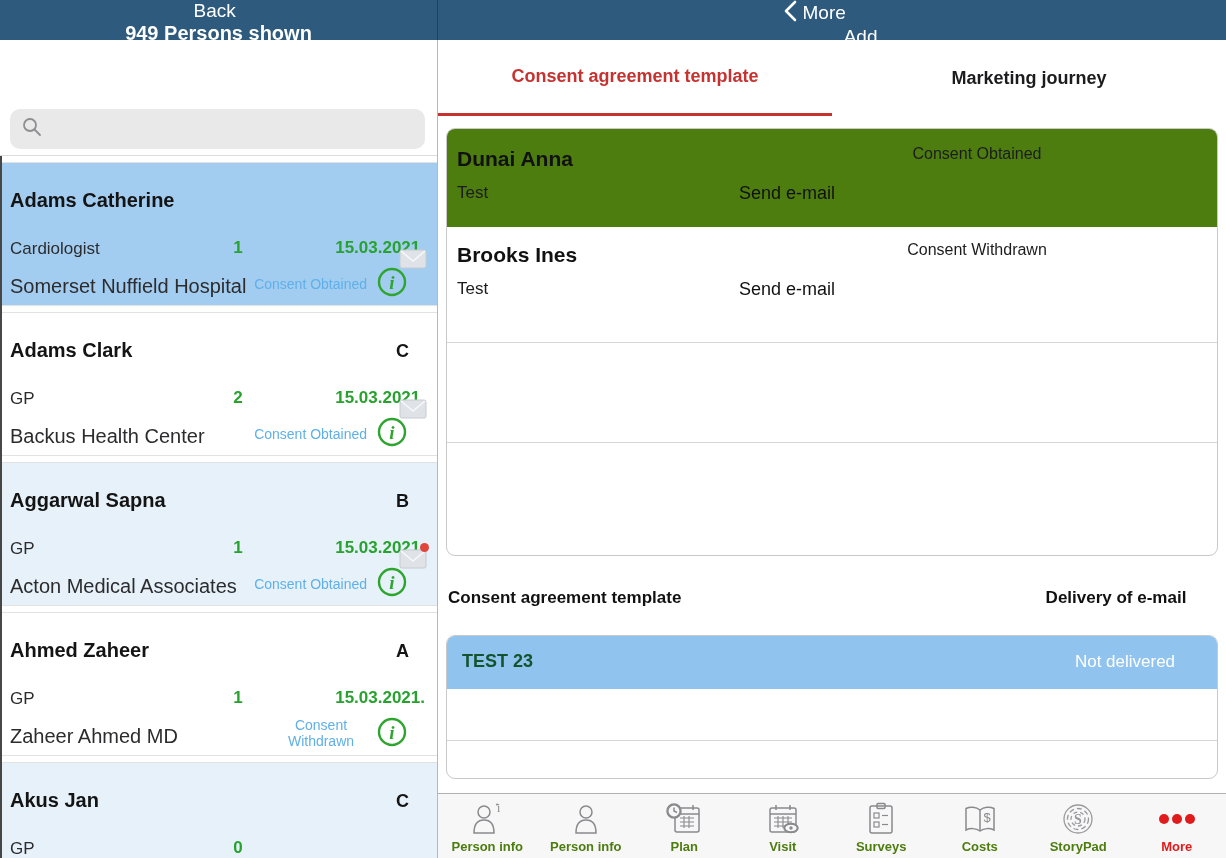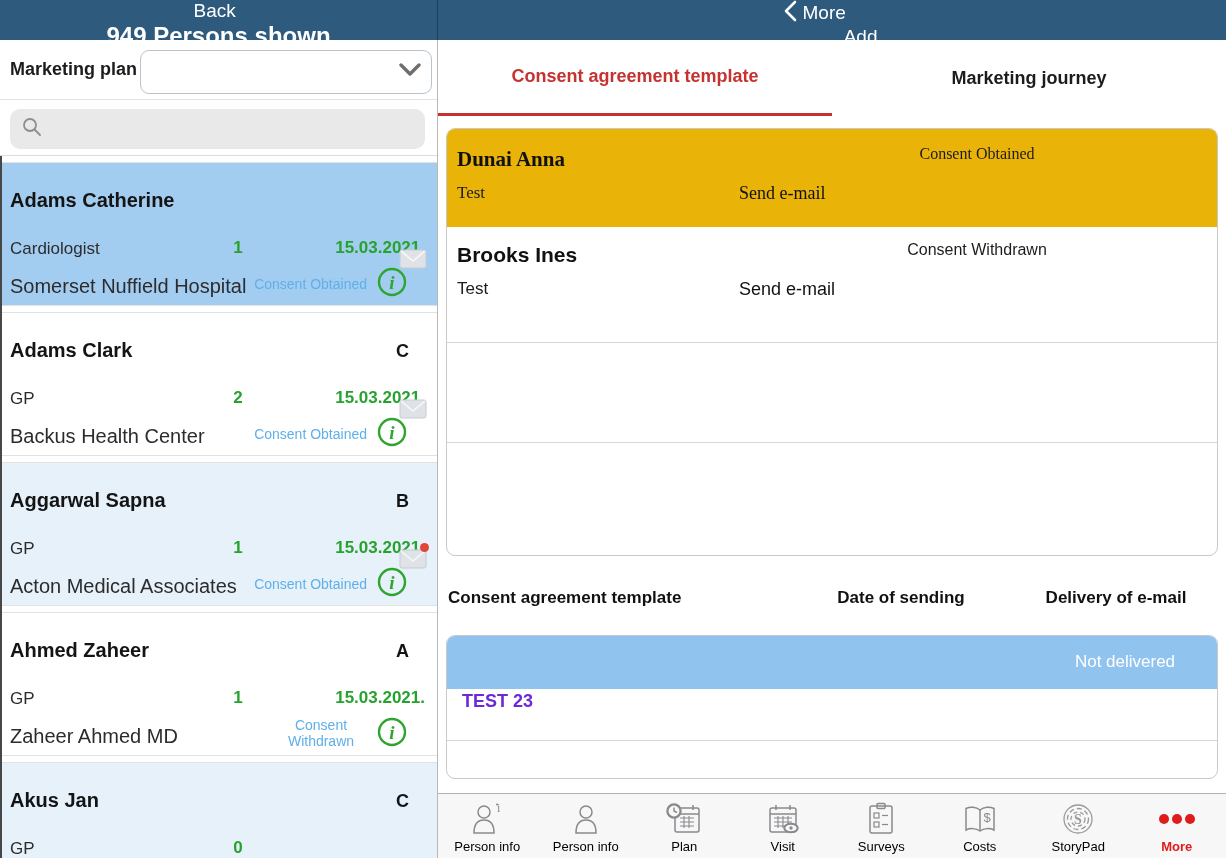--- a/index.html
+++ b/index.html
@@ -6,21 +6,21 @@
   html,body { width:1226px; height:858px; }
   body { font-family:"Liberation Sans", sans-serif; background:#fff; }
   .screen { position:relative; width:1226px; height:858px; overflow:hidden; background:#fff; }
 
   
   .navbar { position:absolute; top:0; height:40px; background:#2d5a7d; color:#fff;
             display:flex; align-items:center;flex-direction:column; }
   .navbar.left-nav { left:0; width:437px; }
   .navbar.right-nav { left:437px; width:789px; }
   .nav-btn { font-size:19px; color:#fff; cursor:pointer; }
-  .nav-title { font-size:24px; font-weight:bold; text-align:center; flex:1; }
+  .nav-title { font-size:20px; font-weight:bold; text-align:center; flex:1; }
   .left-nav .nav-btn.back { margin-left:20px; width:70px; }
   .left-nav .nav-btn.filter { margin-right:20px; width:70px; text-align:right; }
   .right-nav .nav-back-wrap { margin-left:14px; width:110px; display:flex; align-items:center; gap:6px; }
   .right-nav .nav-btn.add { margin-right:18px; width:110px; text-align:right; }
 
   
   .panel-divider { position:absolute; left:437px; top:0; width:1px; height:858px;
                    background:rgba(0,0,0,.28); z-index:40; }
 
   
@@ -67,21 +67,21 @@
   .tab { width:50%; display:flex; align-items:center; justify-content:center;
          font-size:18px; font-weight:bold; color:#1c1c1e; cursor:pointer; }
   .tab.active { color:#c53230; border-bottom:3px solid #c53230; }
 
   .card { position:absolute; left:8px; width:772px; background:#fff;
           border:1px solid #c9c9c9; border-radius:9px; overflow:hidden; }
   .card1 { top:88px; height:428px; }
   .card2 { top:595px; height:144px; }
 
   .tmpl-row { position:relative; width:100%; cursor:pointer; }
-  .tmpl-row.hl { background:#eab308;font-family:Liberation Serif, serif; }
+  .tmpl-row.hl { background:#4d7c0f; }
   .tmpl-row.r1 { height:98px; }
   .tmpl-row.r2 { height:115px; }
   .t-name { position:absolute; left:10px; top:18px; font-size:21px; font-weight:bold; color:#111; }
   .t-date { position:absolute; left:230px; top:8px; width:240px; text-align:center;
             font-size:15px; color:#1c1c1e; line-height:19px; }
   .t-status { position:absolute; left:420px; top:16px; width:220px; text-align:center;
               font-size:16px; color:#1c1c1e; }
   .t-sub { position:absolute; left:10px; top:54px; font-size:17px; color:#1c1c1e; }
   .t-action { position:absolute; left:292px; top:54px; font-size:18px; color:#111; cursor:pointer; }
   .tmpl-row.r2 .t-name { top:16px; }
@@ -93,33 +93,33 @@
   .empty-row.e1 { height:100px; }
   .empty-row.e2 { height:115px; }
 
   .table-headers { position:absolute; left:0; top:545px; width:788px; height:30px; }
   .th { position:absolute; font-size:17px; font-weight:bold; color:#111; top:3px; }
   .th.c1 { left:10px; }
   .th.c2 { left:343px; width:240px; text-align:center; }
   .th.c3 { left:558px; width:240px; text-align:center; }
 
   .test-row { position:relative; width:100%; height:53px; background:#90c3ed; cursor:pointer; }
-  .test-name { position:absolute; left:15px; top:15px; font-size:18px; font-weight:bold; color:#6d28d9;margin-top:40px; }
+  .test-name { position:absolute; left:15px; top:15px; font-size:18px; font-weight:bold; color:#14532d; }
   .test-delivery { position:absolute; left:568px; top:16px; width:220px; text-align:center;
                    font-size:17px; color:#fff; }
   .test-empty1 { width:100%; height:51px; }
   .test-empty2 { width:100%; height:38px; border-top:1px solid #d6d6d6; }
 
   
   .tabbar { position:absolute; left:0; top:753px; width:788px; height:65px; background:#f7f7f7;
             border-top:1px solid #b2b2b2; display:flex; }
   .tb-item { width:12.5%; display:flex; flex-direction:column; align-items:center;
              justify-content:flex-end; padding-bottom:4px; cursor:pointer; }
   .tb-icon { height:38px; display:flex; align-items:center; justify-content:center; }
-  .tb-label { font-size:13px; color:#000000; margin-top:1px; }
+  .tb-label { font-size:13px; color:#4d7c0f; margin-top:1px;font-weight:bold; }
   .tb-item.active .tb-label { color:#e01b1b; font-weight:bold; }
 </style>
 </head>
 <body>
 
 <div class="screen">
 
   <div class="navbar left-nav">
     <div class="nav-btn back">Back</div>
     <div class="nav-title">949 Persons shown</div>
@@ -135,30 +135,20 @@
       </span>
       <span class="nav-btn">More</span>
     </div>
     <div class="nav-btn add">Add</div>
   </div>
 
   <div class="panel-divider"></div>
 
   <div class="left-panel">
 
-    <div class="mk-row">
-      <span class="mk-label">Marketing plan</span>
-      <div class="mk-select">
-        <span>
-          <svg width="22" height="14" viewBox="0 0 22 14">
-              <polyline points="2,2 11,11 20,2" fill="none" stroke="#6e6e6e" stroke-width="3.4" stroke-linecap="round" stroke-linejoin="round"></polyline>
-            </svg>
-        </span>
-      </div>
-    </div>
 
     <div class="search-row">
       <div class="search-box">
         <span>
           <svg width="20" height="20" viewBox="0 0 20 20">
               <circle cx="8" cy="8" r="6" fill="none" stroke="#8e8e93" stroke-width="1.8"></circle>
               <line x1="12.5" y1="12.5" x2="18" y2="18" stroke="#8e8e93" stroke-width="1.8" stroke-linecap="round"></line>
             </svg>
         </span>
       </div>
@@ -281,21 +271,20 @@
         <span class="t-sub">Test</span>
         <span class="t-action">Send e-mail</span>
       </div>
 
       <div class="empty-row e1"></div>
       <div class="empty-row e2"></div>
     </div>
 
     <div class="table-headers">
       <span class="th c1">Consent agreement template</span>
-      <span class="th c2">Date of sending</span>
       <span class="th c3">Delivery of e-mail</span>
     </div>
 
     <div class="card card2">
       <div class="test-row">
         <span class="test-name">TEST 23</span>
         <span class="test-delivery">Not delivered</span>
       </div>
       <div class="test-empty1"></div>
       <div class="test-empty2"></div>

